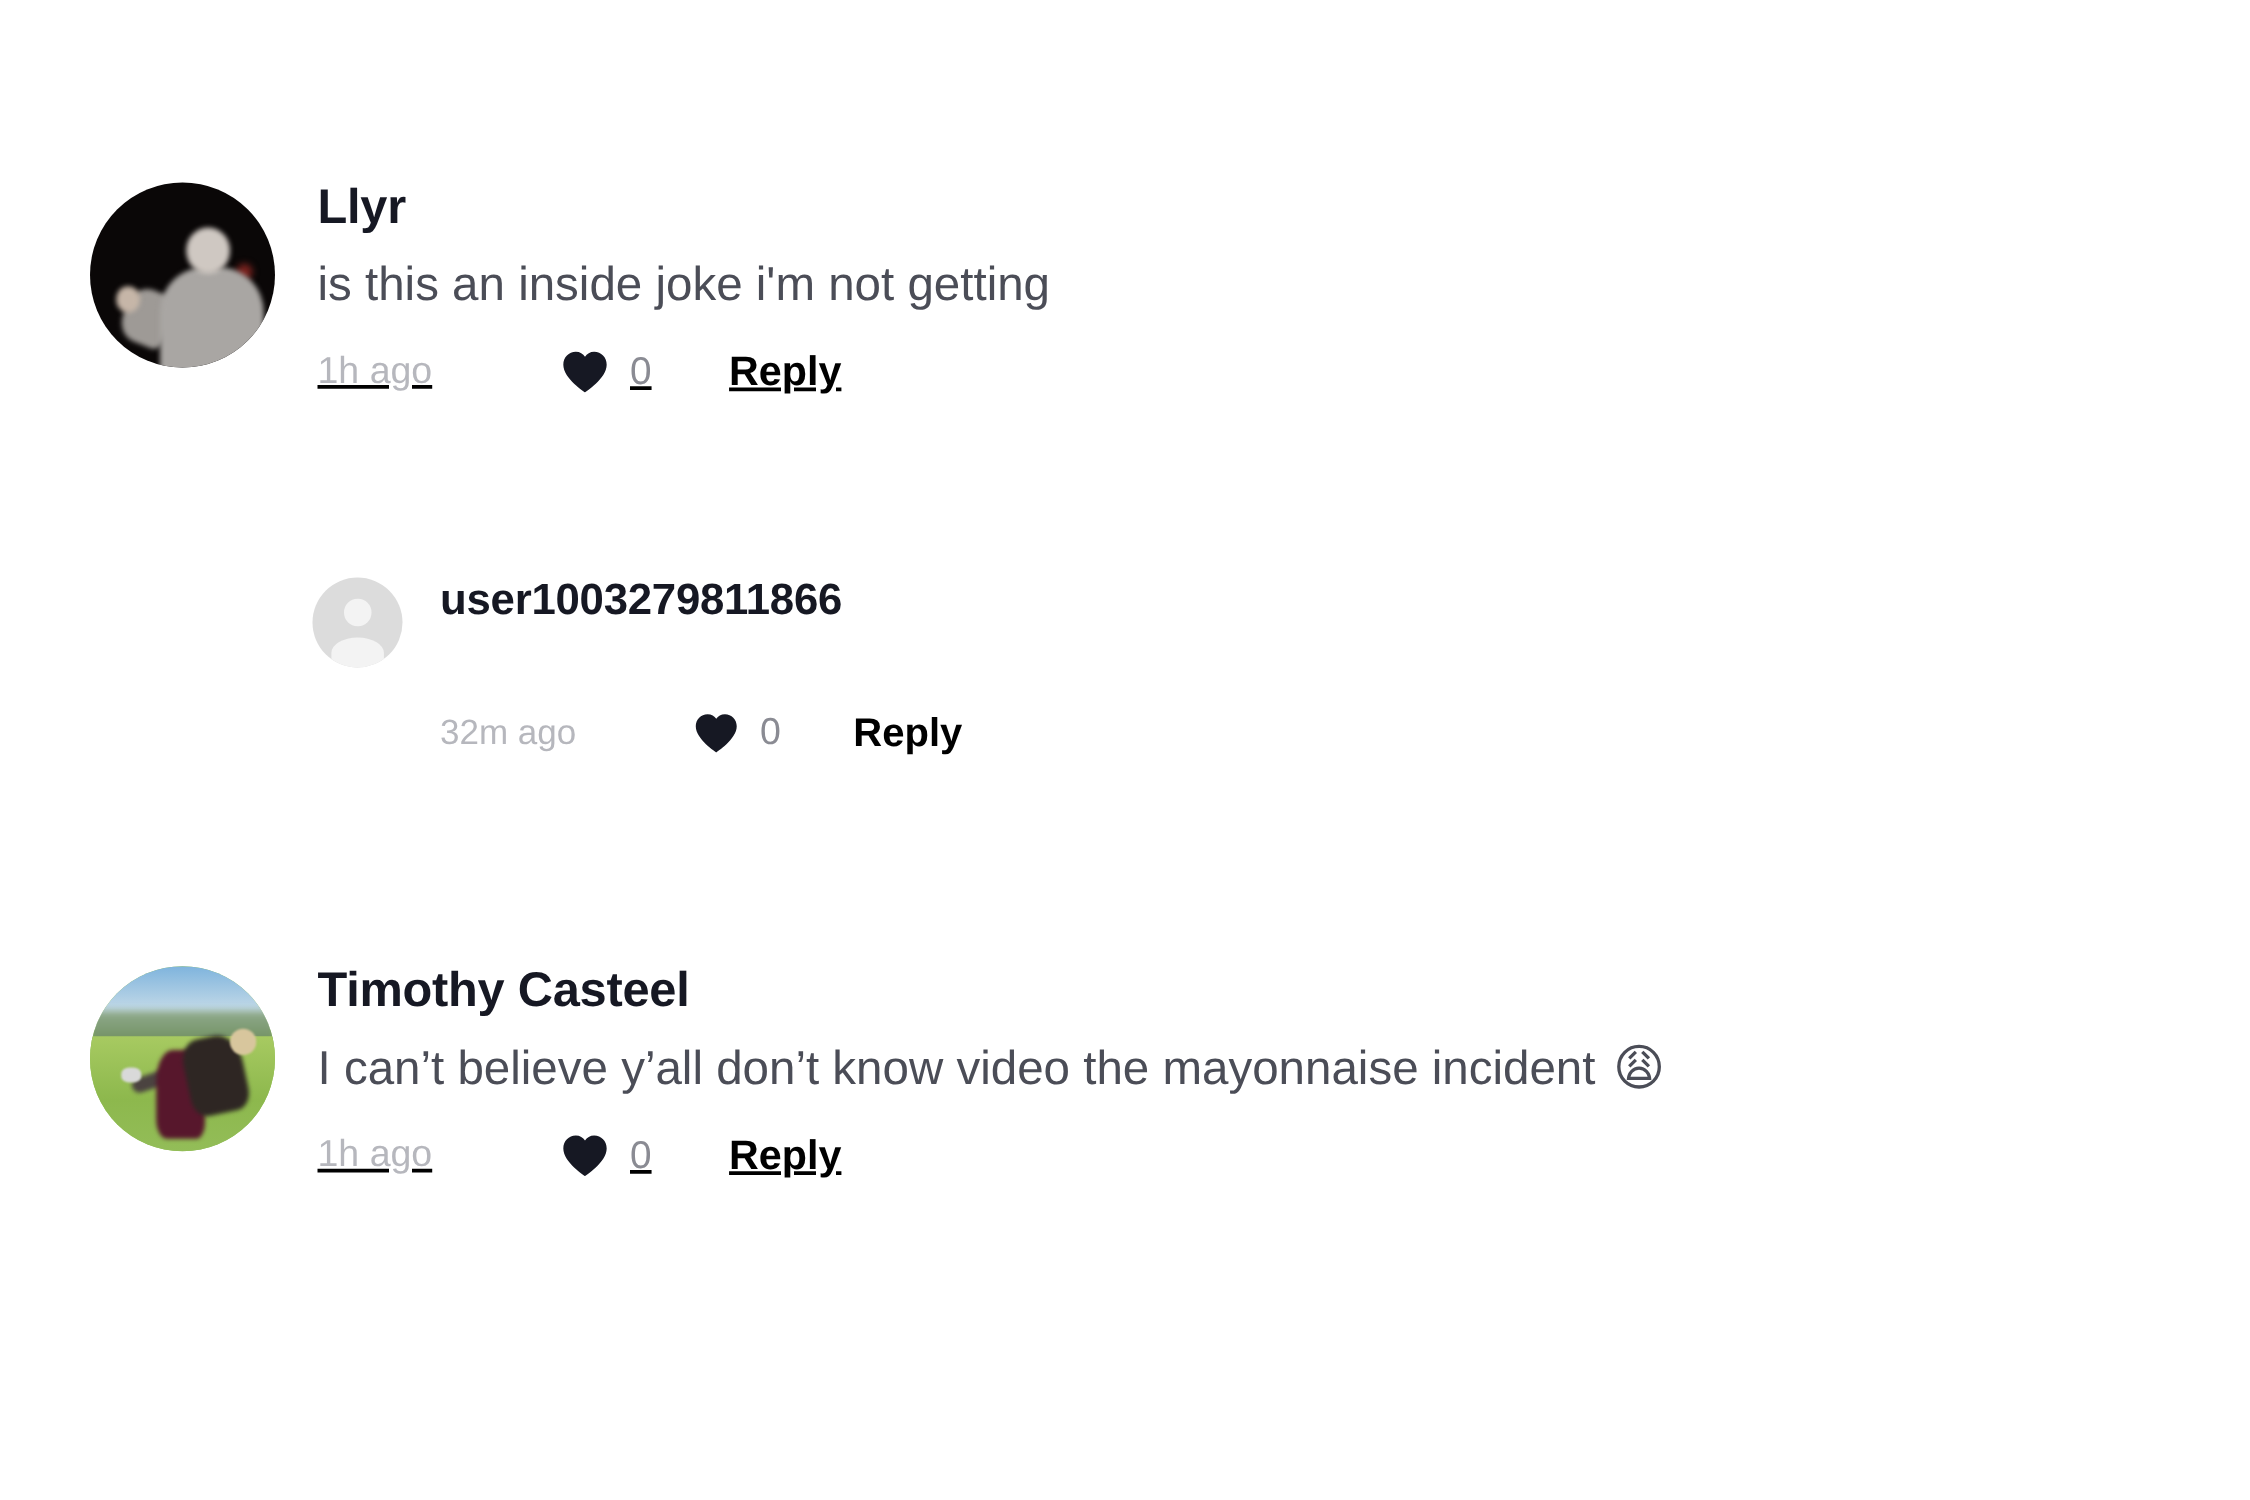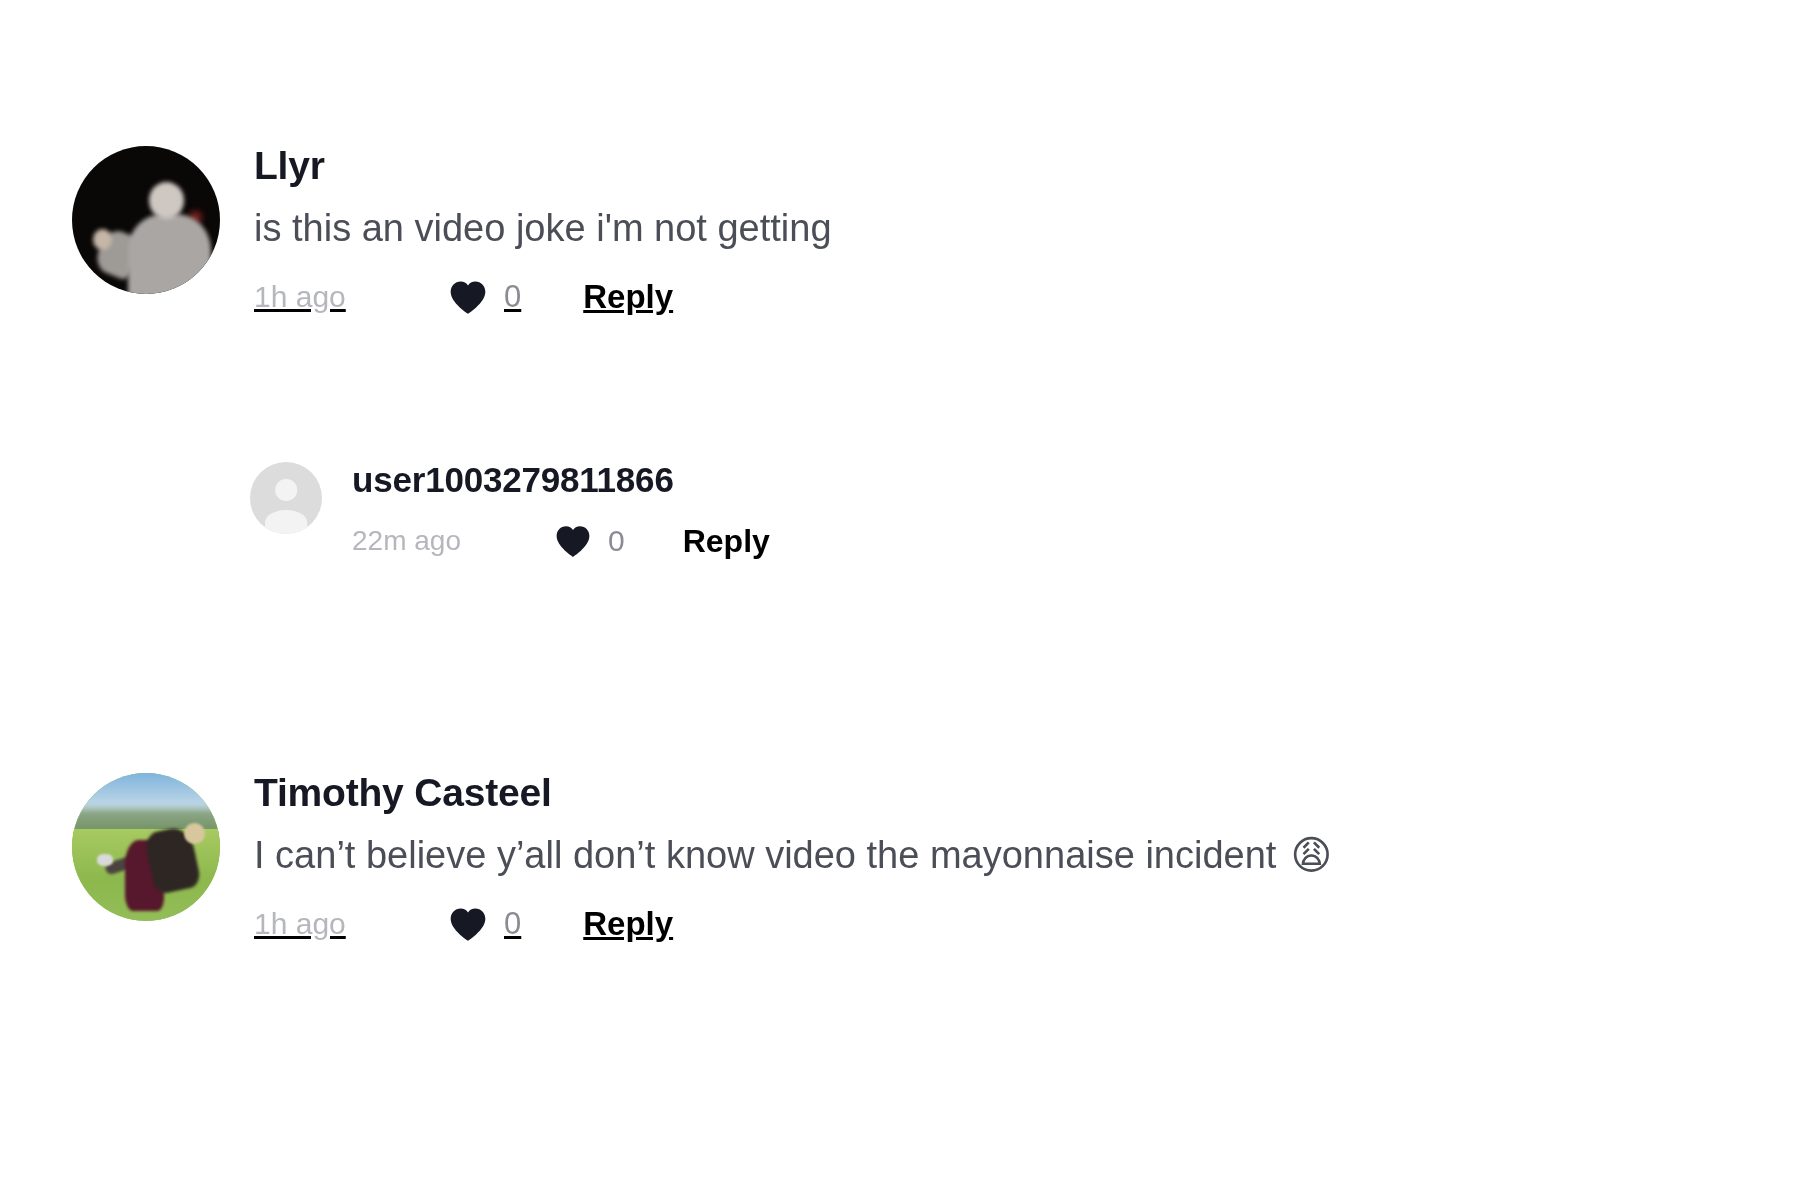--- a/index.html
+++ b/index.html
@@ -235,21 +235,21 @@
   .c-top .username { font-size: 39px; line-height: 1.05; }
   .c-top .comment-text { font-size: 38px; margin-top: 20px; }
   .c-top .meta-row { font-size: 30px; margin-top: 28px; text-decoration: underline; }
   .c-top .timestamp { width: 168px; }
   .c-top .like-group { margin-left: 26px; }
   .c-top .like-count { font-size: 31px; margin-left: 16px; }
   .c-top .reply-btn { margin-left: 62px; font-size: 33px; }
 
   
   .c-reply { left: 250px; }
-  .c-reply .body-col { margin-left: 30px; }
+  .c-reply .body-col { margin-left: 30px; gap: 45px; }
   .c-reply .username { font-size: 35px; line-height: 1.05; }
   .c-reply .comment-text { font-size: 35px; margin-top: 18px; }
   .c-reply .meta-row { font-size: 28px; margin-top: 24px; }
   .c-reply .timestamp { width: 178px; }
   .c-reply .like-group { margin-left: 24px; }
   .c-reply .like-count { font-size: 30px; margin-left: 16px; }
   .c-reply .reply-btn { margin-left: 58px; font-size: 32px; }
 
   #comment-0 { top: 146px; }
   #comment-1 { top: 462px; }
@@ -264,21 +264,21 @@
     <div class="avatar avatar-lg avatar-llyr">
       <span class="redlight"></span>
       <span class="arm"></span>
       <span class="hand"></span>
       <span class="hood"></span>
       <span class="head"></span>
     </div>
     <div class="body-col">
       <div class="username">Llyr</div>
       <div class="comment-text">
-        <span>is this an video joke i'm not getting</span>
+        <span>is this an inside joke i'm not getting</span>
       </div>
       <div class="meta-row">
         <span class="timestamp">1h ago</span>
         <span class="like-group">
           <svg class="heart-icon" width="40" height="36" viewBox="0 0 24 22" aria-hidden="true">
             <path fill="#161823" d="M12 21.3S1.4 14.6 1.4 7.8C1.4 4.2 4.1 1.5 7.5 1.5c2 0 3.6 1 4.5 2.4.9-1.4 2.5-2.4 4.5-2.4 3.4 0 6.1 2.7 6.1 6.3C22.6 14.6 12 21.3 12 21.3z"></path>
           </svg>
           <span class="like-count">0</span>
         </span>
         <span class="reply-btn">Reply</span>
@@ -287,21 +287,21 @@
   </div>
 
   <div class="comment c-reply" id="comment-1">
     <div class="avatar avatar-sm avatar-default">
       <span class="d-head"></span>
       <span class="d-body"></span>
     </div>
     <div class="body-col">
       <div class="username">user1003279811866</div>
       <div class="meta-row">
-        <span class="timestamp">22m ago</span>
+        <span class="timestamp">32m ago</span>
         <span class="like-group">
           <svg class="heart-icon" width="38" height="34" viewBox="0 0 24 22" aria-hidden="true">
             <path fill="#161823" d="M12 21.3S1.4 14.6 1.4 7.8C1.4 4.2 4.1 1.5 7.5 1.5c2 0 3.6 1 4.5 2.4.9-1.4 2.5-2.4 4.5-2.4 3.4 0 6.1 2.7 6.1 6.3C22.6 14.6 12 21.3 12 21.3z"></path>
           </svg>
           <span class="like-count">0</span>
         </span>
         <span class="reply-btn">Reply</span>
       </div>
     </div>
   </div>

